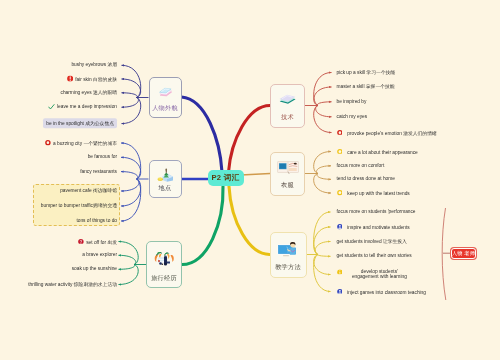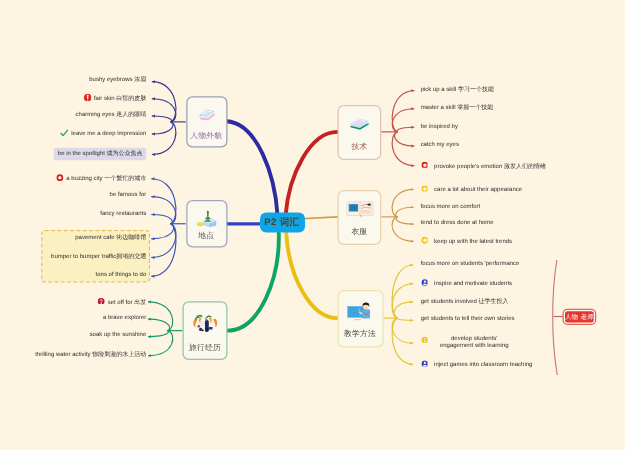--- a/index.html
+++ b/index.html
@@ -14,21 +14,21 @@
 .topic .tlabel{font-size:6.2px;position:absolute;bottom:4.5px;left:0;right:0;text-align:center;letter-spacing:.2px;}
 .leaf{position:absolute;z-index:3;font-size:4.8px;color:#2E2E2E;white-space:nowrap;line-height:1.2;}
 .leaf.r{text-align:right;}
 .leaf .li{display:inline-block;vertical-align:-1px;margin-right:2px;line-height:0;}
 .leaf:not(.r) .li{margin-right:5px;}
 .hl{background:#DCDAE8;border-radius:2px;padding:2.6px 3px;}
 #grpbox{position:absolute;border:1px dashed #E3BE55;background:#FBF0C2;border-radius:3px;box-sizing:border-box;}
 #tag{position:absolute;z-index:4;background:#E8352B;color:#fff;border-radius:3px;font-size:5.2px;
  display:flex;align-items:center;justify-content:center;box-sizing:border-box;
  border:1px solid #FDFBF8;box-shadow:0 0 0 1px #E56357;white-space:nowrap;letter-spacing:.2px;}
-#cnode{position:absolute;z-index:4;background:#0ea5e9;border-radius:5px;color:#5B3B0B;font-size:7.6px;font-weight:600;
+#cnode{position:absolute;z-index:4;background:#5eead4;border-radius:5px;color:#5B3B0B;font-size:7.6px;font-weight:600;
  display:flex;align-items:center;justify-content:center;letter-spacing:.3px;}
 </style>
 </head>
 <body>
 
 <div id="stage">
 <svg id="links" viewBox="0 0 500 360">
 <defs>
 <marker id="ah-appearance" markerWidth="3.0" markerHeight="3.0" refX="2.6" refY="1.5" orient="auto" markerUnits="userSpaceOnUse">
           <path d="M0,0.35 L2.8,1.5 L0,2.65 Z" fill="#3C3C8E"></path>

